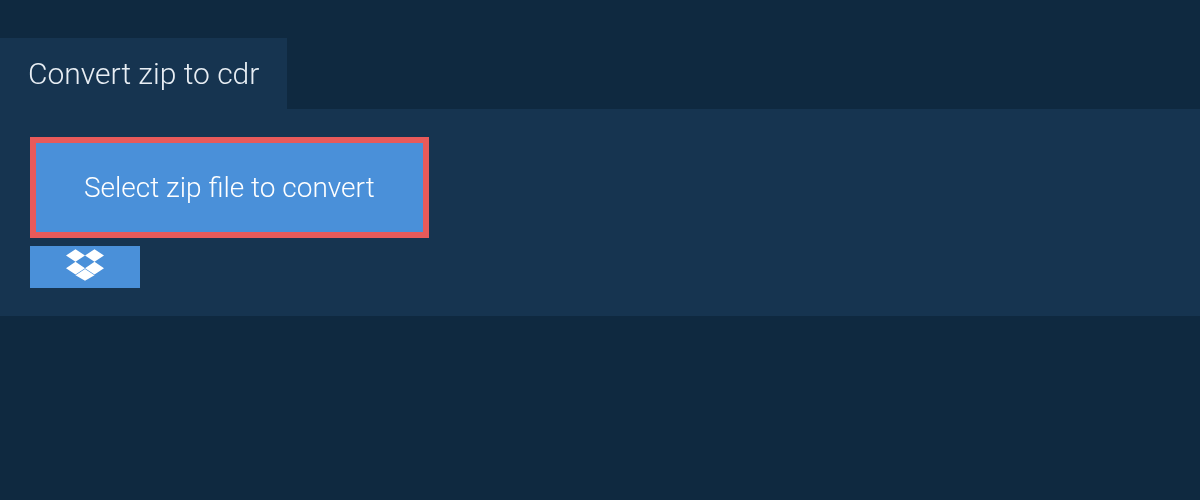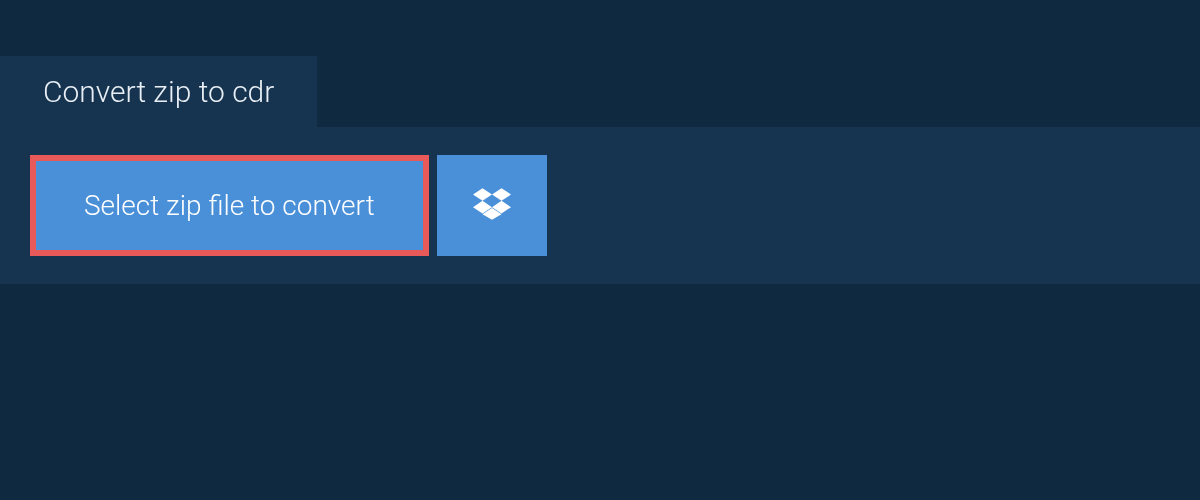--- a/index.html
+++ b/index.html
@@ -15,36 +15,37 @@
       overflow: hidden;
     }
     .container {
       width: 100%;
       height: 100%;
       position: relative;
     }
     .tab-header {
       background: #163450;
       display: inline-block;
-      padding: 18px 43px;
+      padding: 18px 28px;
       color: #e8eef4;
       font-size: 30px;
       font-weight: 300;
       margin-left: 0;
-      margin-top: 56px;
+      margin-top: 38px;
     }
     .panel {
       background: #163450;
       padding: 28px 30px;
       width: 100%;
     }
     .button-row {
       display: inline-flex;
       align-items: stretch;
       gap: 8px;
+      flex-direction: column;
     }
     .select-button {
       background: #4a90d9;
       border: 6px solid #e85a5a;
       color: #ffffff;
       font-size: 28px;
       font-weight: 300;
       padding: 28px 48px;
       cursor: pointer;
       display: flex;

